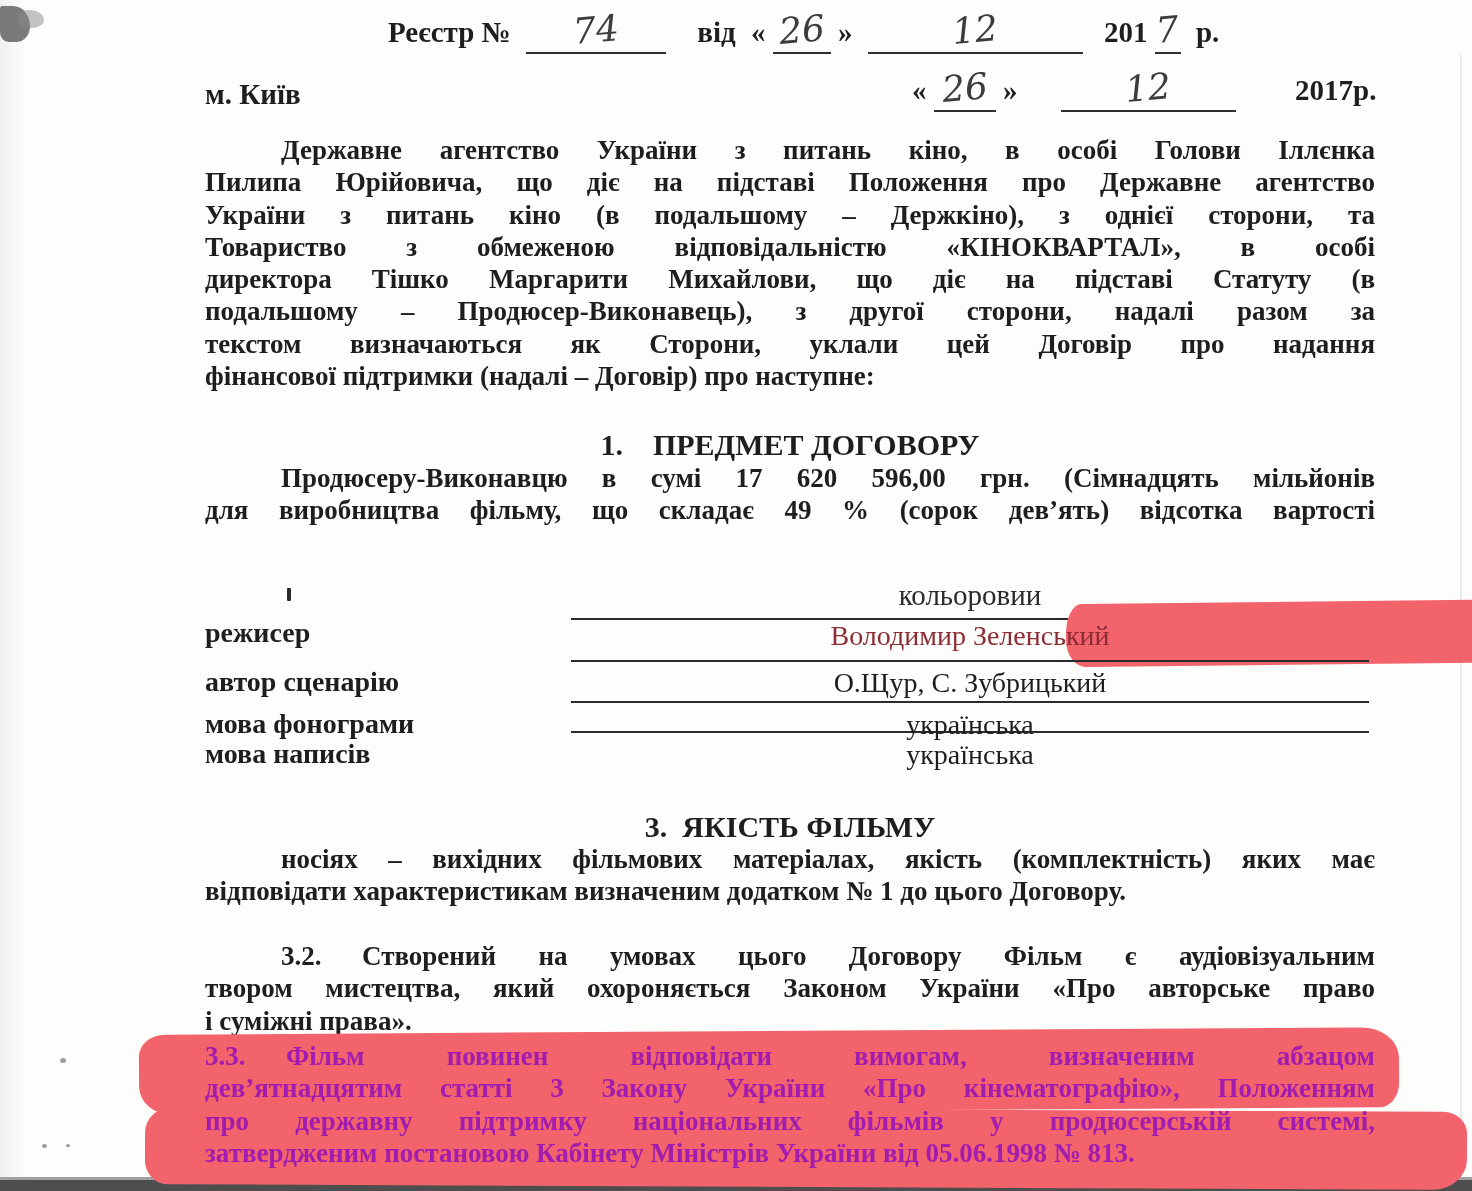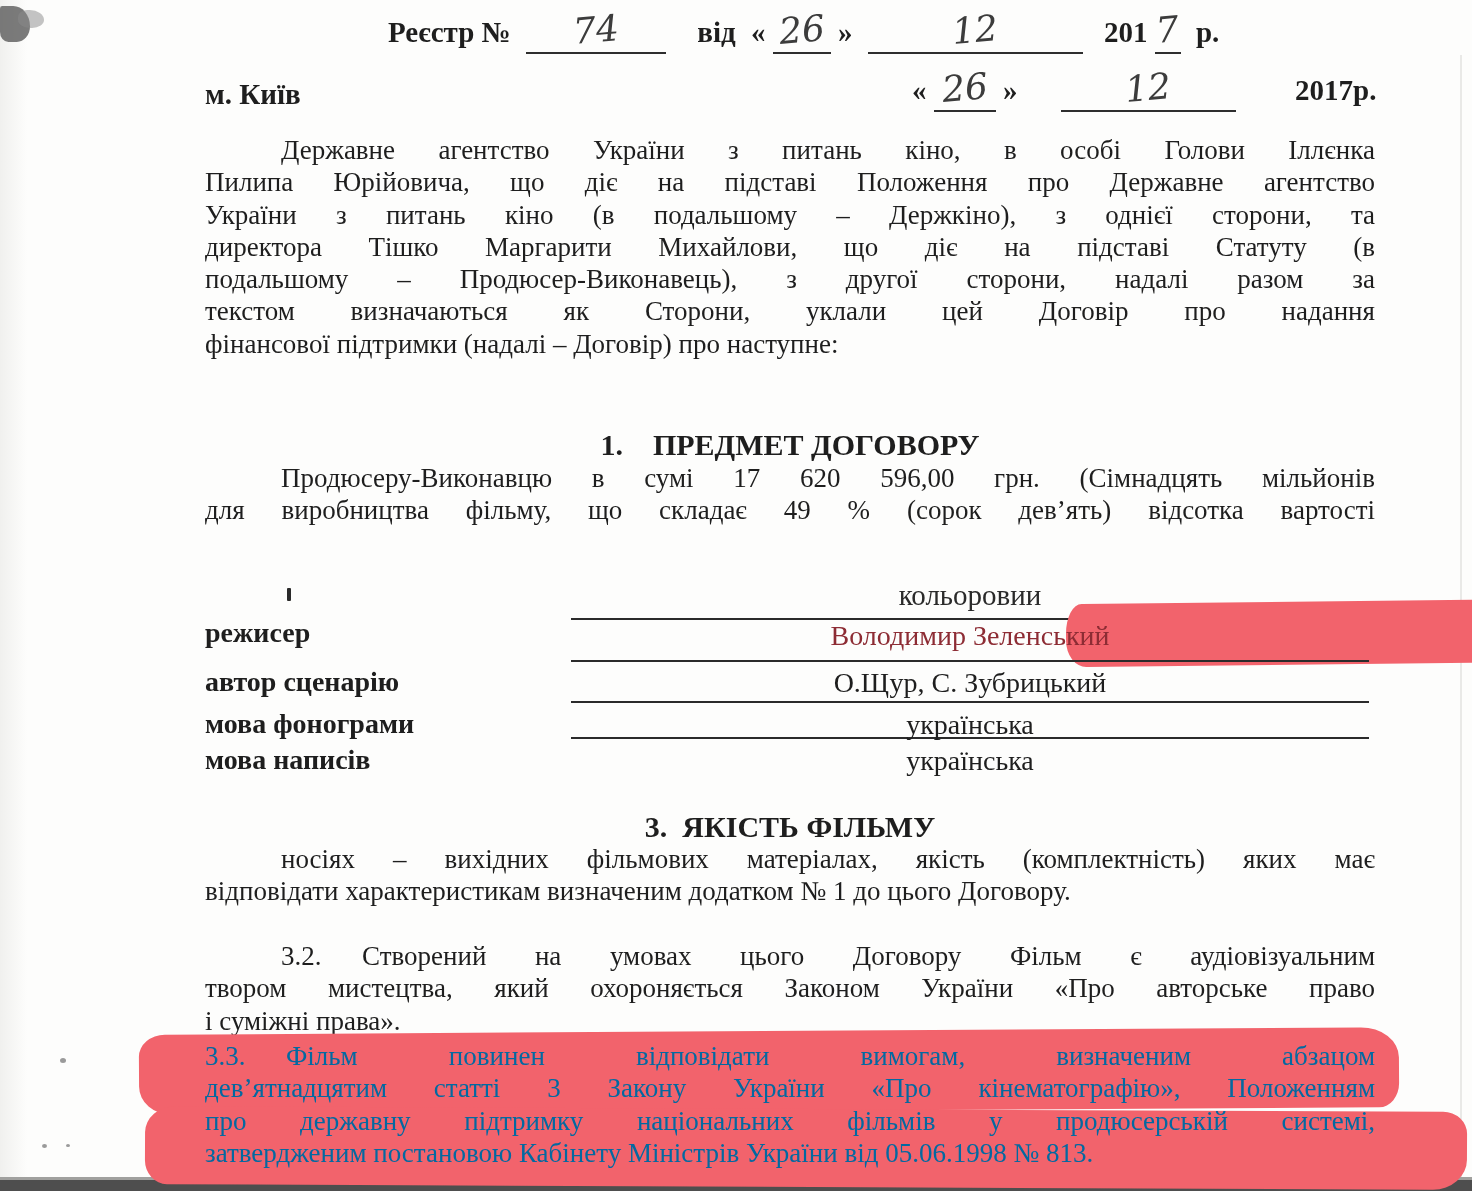--- a/index.html
+++ b/index.html
@@ -33,50 +33,50 @@
   .uline{display:inline-block;border-bottom:2px solid #2e2e2e;text-align:center;padding-bottom:3px;}
   .w140{width:140px;} .w58{width:58px;} .w215{width:215px;} .w26{width:26px;}
   .w62{width:62px;} .w175{width:175px;}
   .hand{font-family:"DejaVu Serif", serif;font-style:italic;font-weight:400;
     font-size:36px;color:#3c3c3c;display:inline-block;transform:rotate(-5deg);line-height:1;}
   .gap8{margin-left:8px;} .gap14{margin-left:14px;} .gap24{margin-left:24px;}
   .gap36{margin-left:36px;} .gap52{margin-left:52px;}
 
   
   .textblock{position:absolute;left:205px;width:1170px;font-size:27px;line-height:32.3px;}
-  .jline{text-align:justify;text-align-last:justify;}
+  .jline{text-align:justify;text-align-last:justify;font-weight:bold;}
   .jline.last{text-align-last:left;}
   .para .jline:first-child{text-indent:76px;}
   .section-heading{position:absolute;left:205px;width:1170px;text-align:center;
     font-weight:bold;font-size:30px;white-space:pre;}
 
   
   .clip-word{position:absolute;left:570px;top:591px;width:800px;height:23px;
     overflow:hidden;text-align:center;}
   .clip-word span{display:inline-block;margin-top:-14px;font-size:29px;color:#2a2a2a;}
 
   
   .fields{position:absolute;left:205px;top:618px;width:1170px;}
   .field-row{display:flex;position:relative;}
   .field-label{width:366px;font-weight:bold;font-size:28px;}
   .field-value{width:798px;border-top:2px solid #2b2b2b;text-align:center;
     font-size:28px;position:relative;}
   .row-1{height:34px;} .row-1 .field-label{line-height:30px;} .row-1 .field-value{line-height:32px;}
   .row-2{height:41px;margin-top:8px;} .row-2 .field-label{line-height:44px;} .row-2 .field-value{line-height:42px;}
-  .row-3{height:36px;font-family:Liberation Serif, serif;} .row-3 .field-label{line-height:46px;} .row-3 .field-value{line-height:44px;}
+  .row-3{height:30px;font-family:Liberation Serif, serif;} .row-3 .field-label{line-height:46px;} .row-3 .field-value{line-height:44px;}
   .row-4{height:42px;} .row-4 .field-label{line-height:46px;} .row-4 .field-value{line-height:44px;}
   .hl-name{position:absolute;left:495px;top:-19px;width:592px;height:63px;z-index:0;
     background:#f2636c;border-radius:16px 34px 40px 20px / 30px 22px 34px 26px;
     transform:rotate(-.6deg);}
   .field-value .val{position:relative;z-index:1;}
   .val-highlighted{color:#8d2c34;text-align:center;}
 
   
   .p33{z-index:1;}
-  .p33 .jline{position:relative;z-index:2;color:#0369a1;}
+  .p33 .jline{position:relative;z-index:2;color:#a21caf;}
   .hl-blob{position:absolute;background:#f2636c;z-index:1;}
   .hl-blob-a{left:-66px;top:-9px;width:1260px;height:80px;
     border-radius:26px 38px 20px 32px / 22px 30px 24px 28px;transform:rotate(-.35deg);}
   .hl-blob-b{left:-60px;top:69px;width:1322px;height:78px;
     border-radius:30px 24px 34px 22px / 26px 22px 30px 24px;transform:rotate(.25deg);}
 </style>
 </head>
 <body>
 
 <div class="page">
@@ -109,20 +109,21 @@
     <span class="uline w62"><span class="hand">26</span></span>
     <span>»</span>
     <span class="uline w175 gap36"><span class="hand">12</span></span>
     <span class="gap52">2017р.</span>
   </div>
 
   <div class="textblock para" style="top:134px;">
       <div class="jline">Державне агентство України з питань кіно, в особі Голови Іллєнка</div>
       <div class="jline">Пилипа Юрійовича, що діє на підставі Положення про Державне агентство</div>
       <div class="jline">України з питань кіно (в подальшому – Держкіно), з однієї сторони, та</div>
+      <div class="jline">Товариство з обмеженою відповідальністю «КІНОКВАРТАЛ», в особі</div>
       <div class="jline">директора Тішко Маргарити Михайлови, що діє на підставі Статуту (в</div>
       <div class="jline">подальшому – Продюсер-Виконавець), з другої сторони, надалі разом за</div>
       <div class="jline">текстом визначаються як Сторони, уклали цей Договір про надання</div>
       <div class="jline last">фінансової підтримки (надалі – Договір) про наступне:</div>
     </div>
 
   <div class="section-heading" style="top:428px;">1. ПРЕДМЕТ ДОГОВОРУ</div>
   <div class="textblock para" style="top:462px;">
       <div class="jline">Продюсеру-Виконавцю в сумі 17 620 596,00 грн. (Сімнадцять мільйонів</div>
       <div class="jline">для виробництва фільму, що складає 49 % (сорок дев’ять) відсотка вартості</div>

